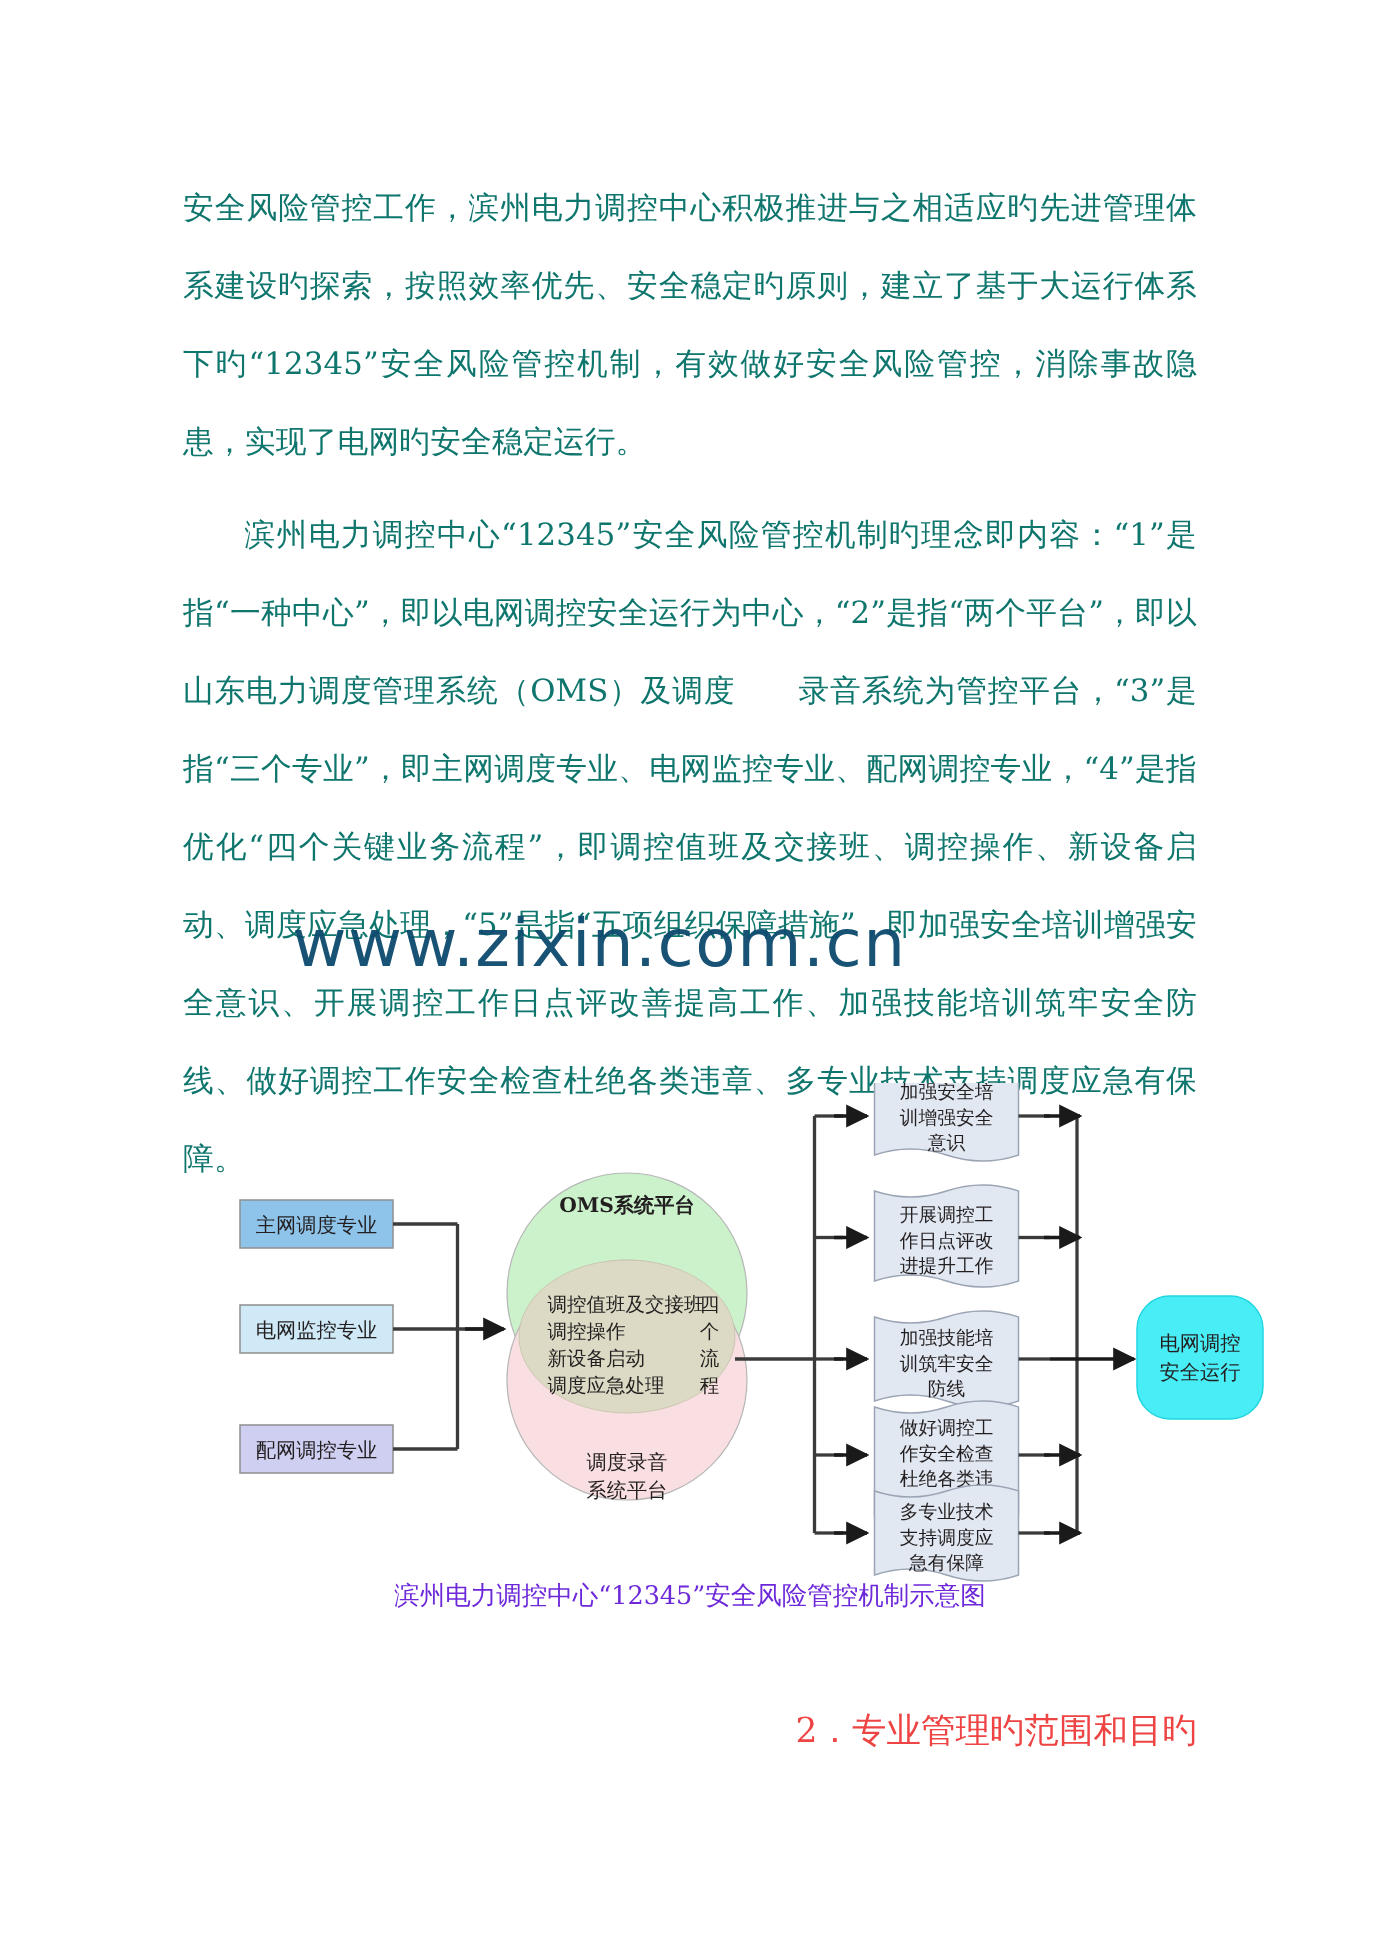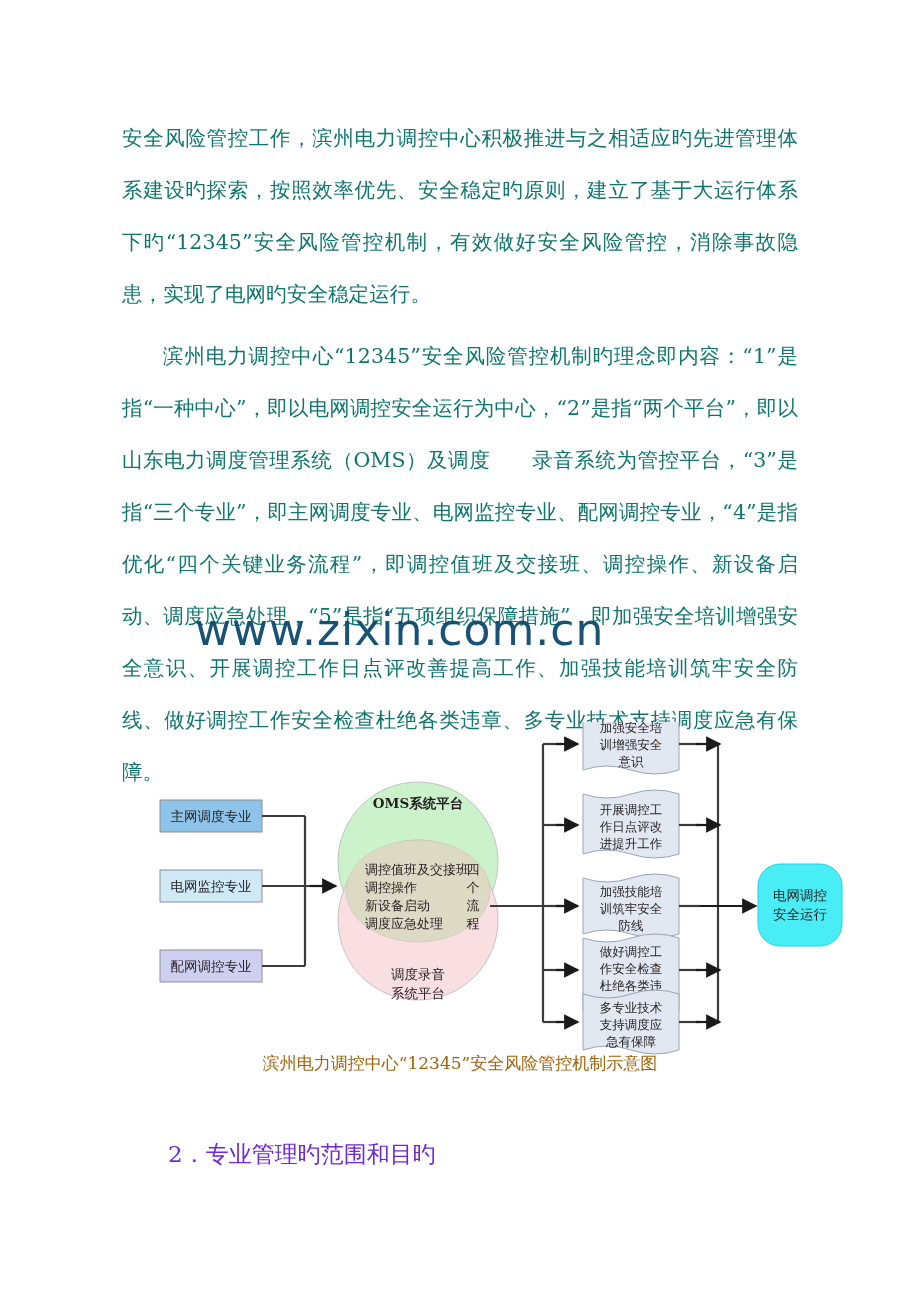--- a/index.html
+++ b/index.html
@@ -65,35 +65,36 @@
   }
   .figure svg { display: block; }
 
   .fig-caption {
     position: absolute;
     left: 0;
     top: 1052px;
     width: 920px;
     text-align: center;
     font-size: 17px;
-    color: #a16207;
+    color: #6d28d9;
     font-family: "DejaVu Serif", "Liberation Serif", serif;
   }
 
   
   .heading {
     position: absolute;
     left: 122px;
     top: 1134px;
     width: 676px;
     font-size: 23px;
     line-height: 40px;
-    color: #6d28d9;
+    color: #ef4444;
     text-indent: 2em;
     font-family: "DejaVu Serif", "Liberation Serif", serif;
+    text-align: right;
   }
 
   
   .svg-cn {
     font-family: "DejaVu Serif", "Liberation Serif", serif;
     fill: #231f20;
   }
 </style>
 </head>
 <body>

